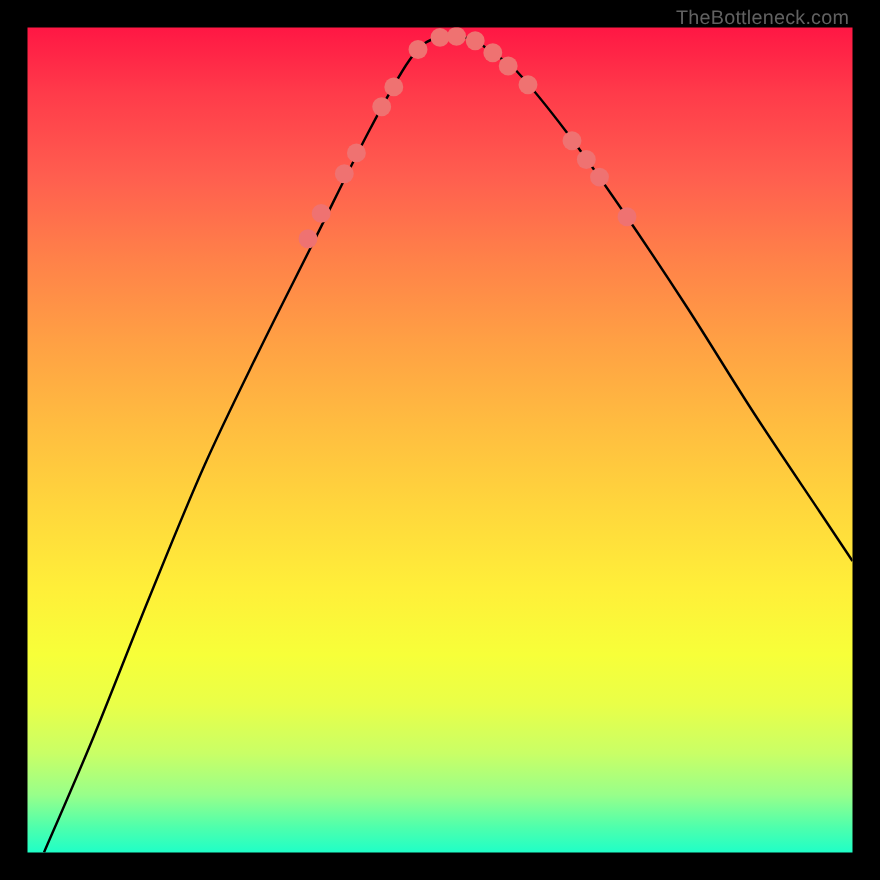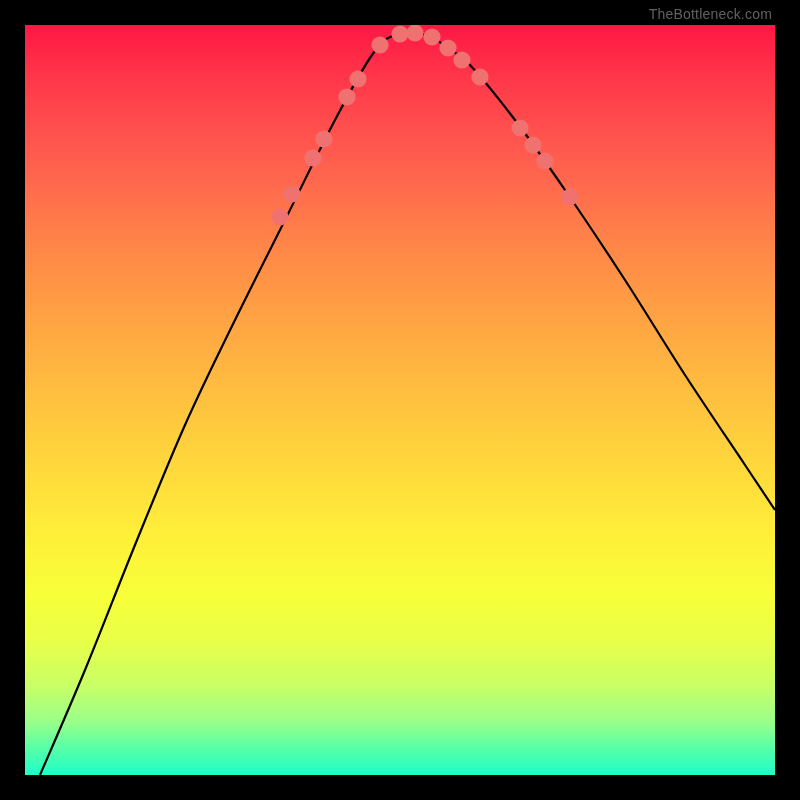--- a/index.html
+++ b/index.html
@@ -25,21 +25,21 @@
       #98ff8a 93%,
       #4dffad 97%,
       #1fffc7 100%);
   }
   .watermark-holder {
     position: absolute;
     top: 6px;
     right: 28px;
     color: #616161;
     font-family: Arial, sans-serif;
-    font-size: 14px;
+    font-size: 18px;
     font-weight: 400;
     letter-spacing: 0.2px;
   }
   svg.curve {
     position: absolute;
     left: 25px;
     top: 25px;
     width: 750px;
     height: 750px;
   }

